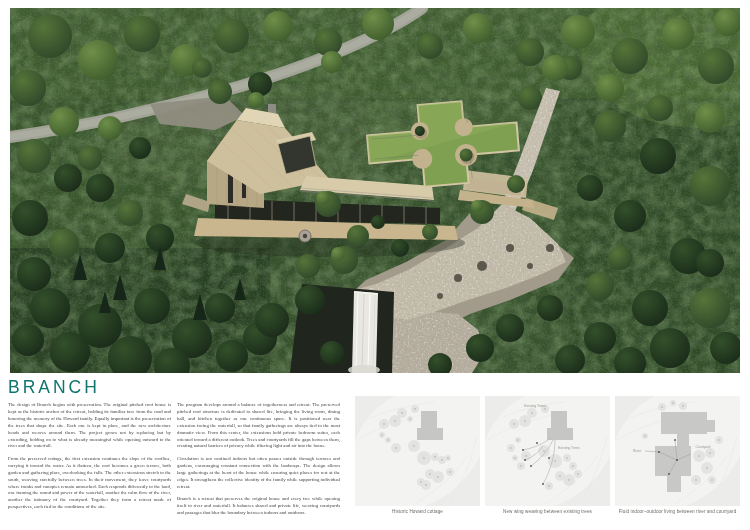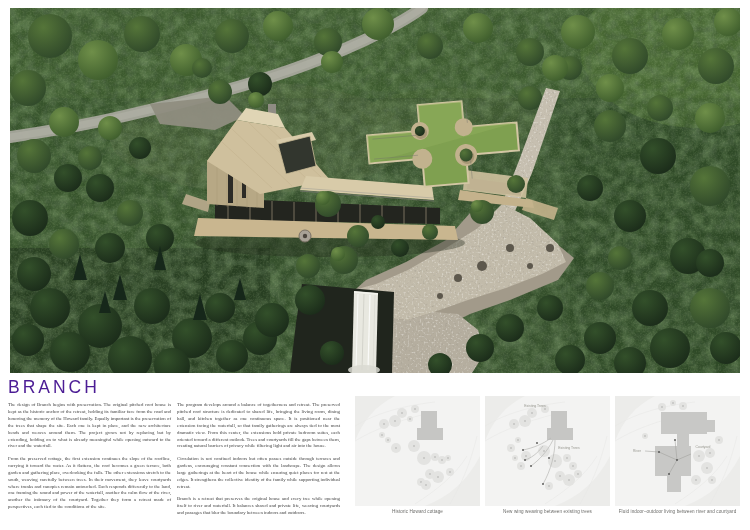--- a/index.html
+++ b/index.html
@@ -4,21 +4,21 @@
 <style>
   html,body{margin:0;padding:0;}
   body{
     width:750px;height:530px;background:#ffffff;position:relative;overflow:hidden;
     font-family:"Liberation Serif",serif;
   }
   .hero{position:absolute;left:10px;top:8px;width:730px;height:365px;}
   .board-title{
     position:absolute;left:8px;top:377px;
     font-family:"Liberation Sans",sans-serif;font-weight:300;
-    font-size:17.5px;letter-spacing:3px;color:#4c1d95;
+    font-size:17.5px;letter-spacing:3px;color:#0f766e;
   }
   .essaycol{
     position:absolute;top:401px;width:326px;
     transform:scale(.5);transform-origin:0 0;
     font-family:"Liberation Serif",serif;font-size:9.6px;line-height:13.7px;
     color:#3f3f3f;text-align:justify;
   }
   .essaycol p{margin:0 0 12px 0;}
   #col1{left:8px;}
   #col2{left:177px;}

